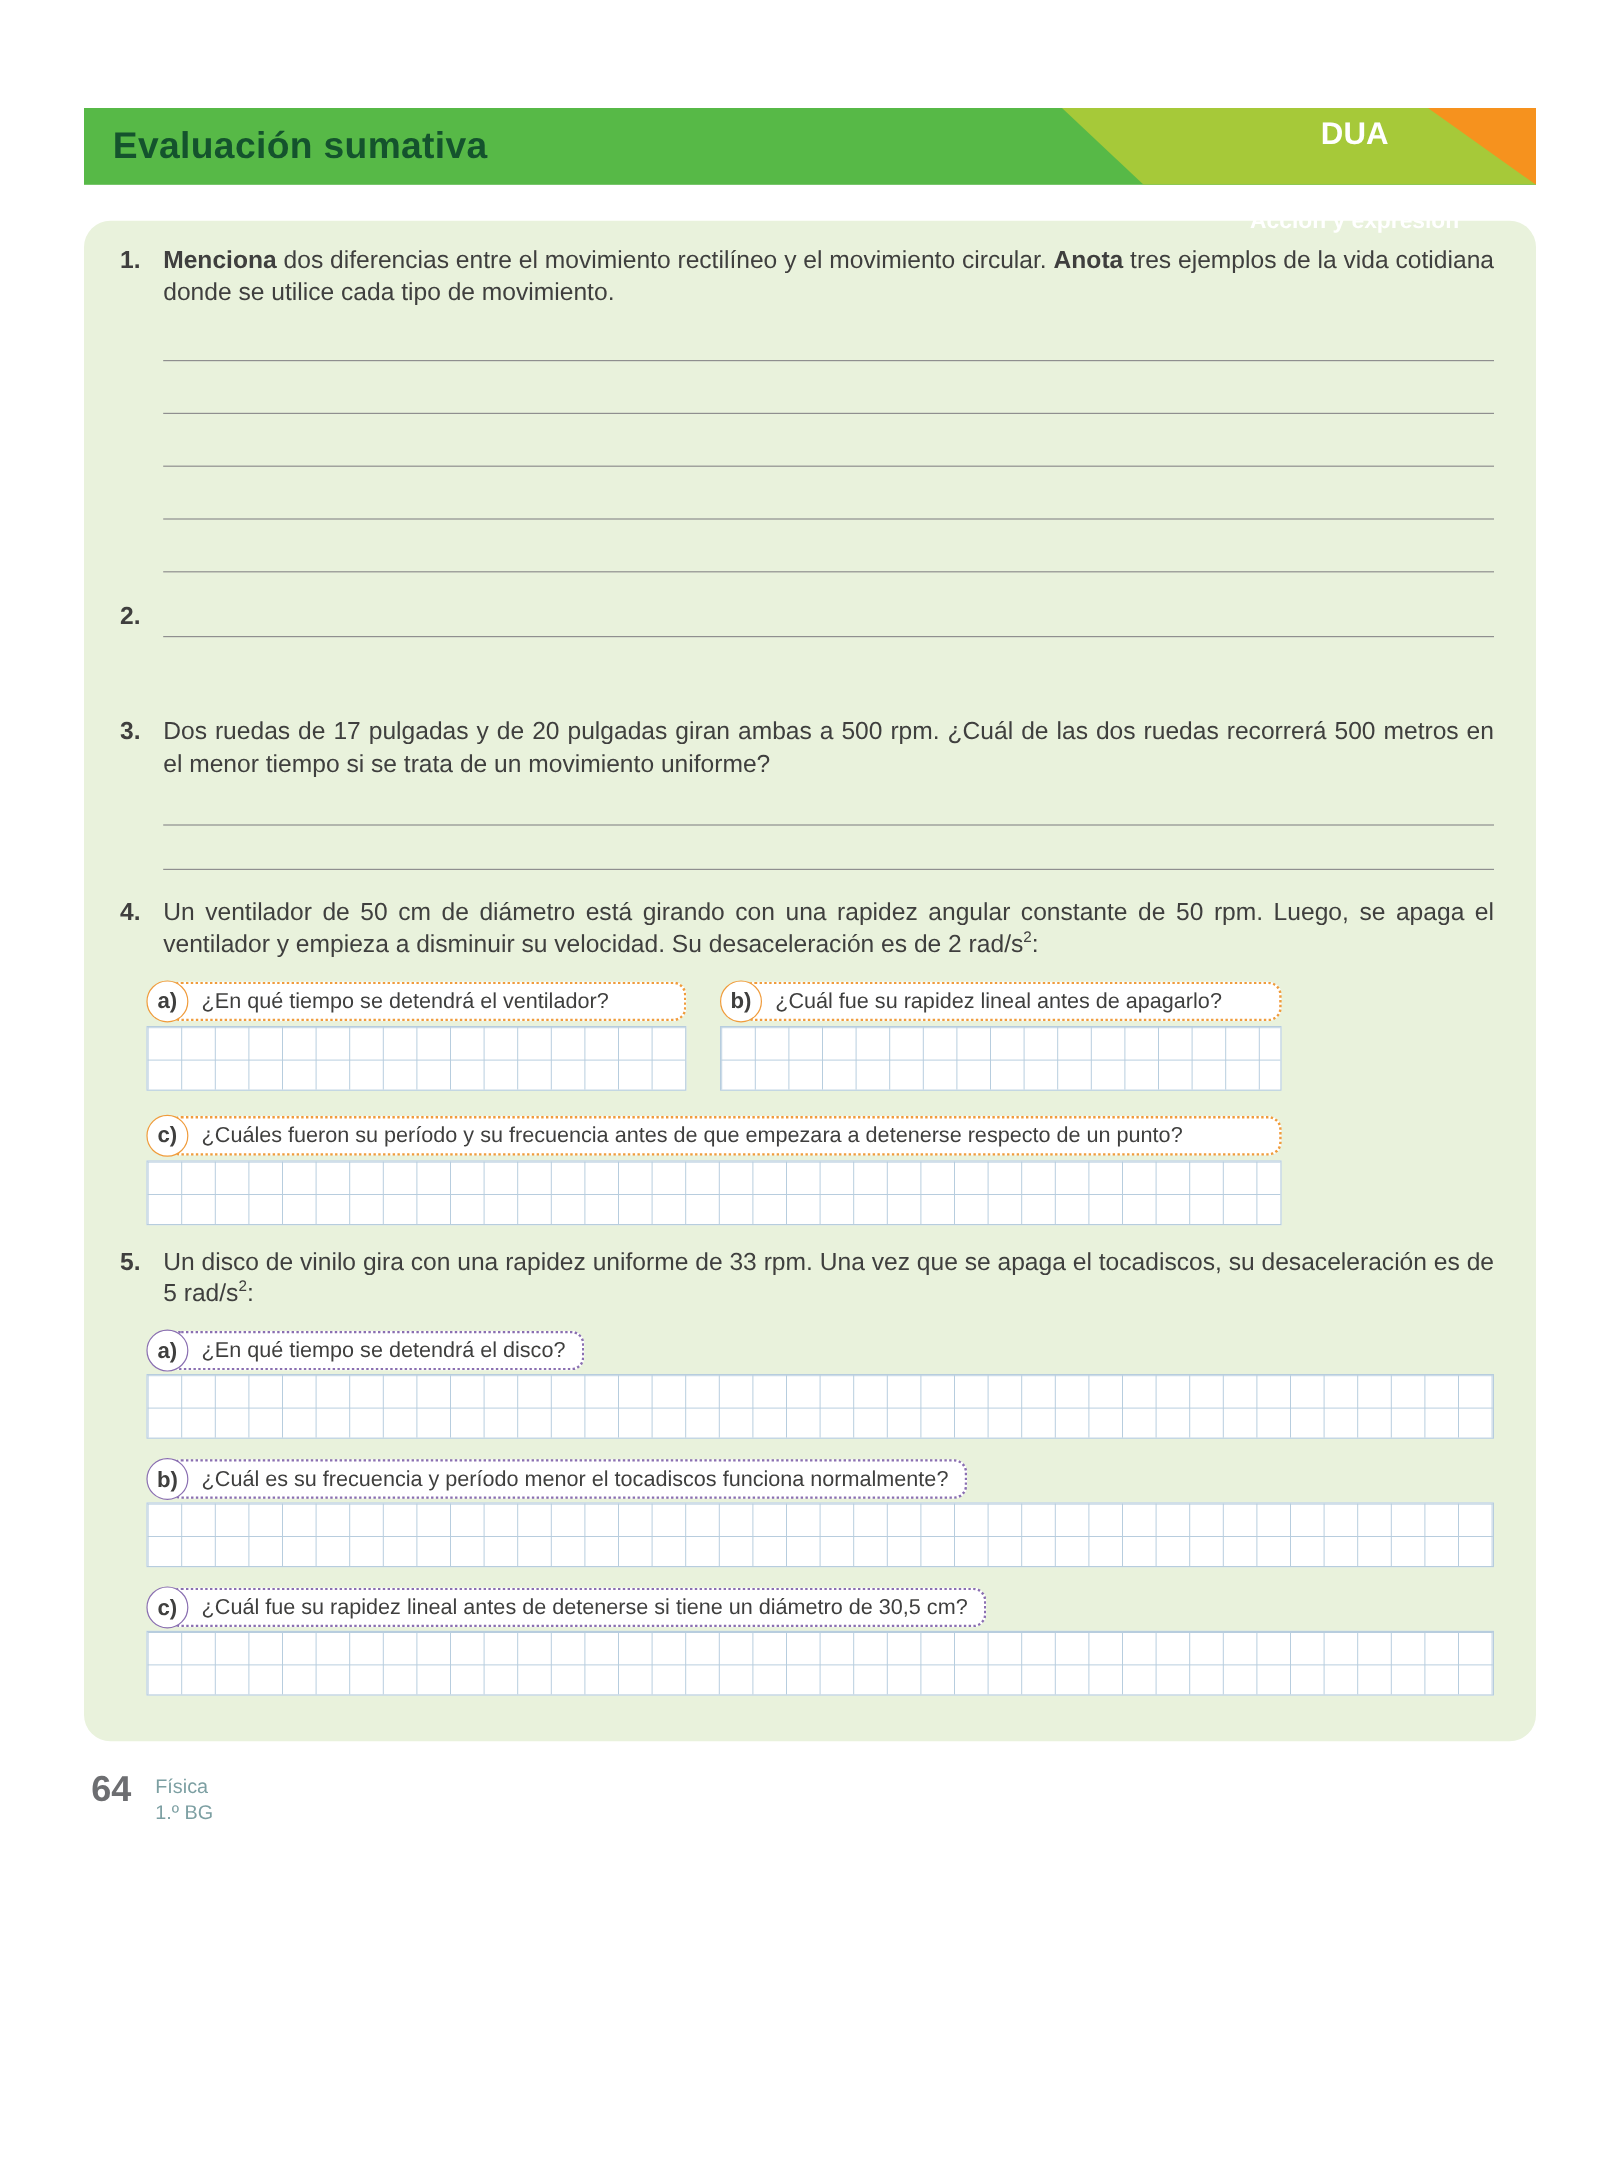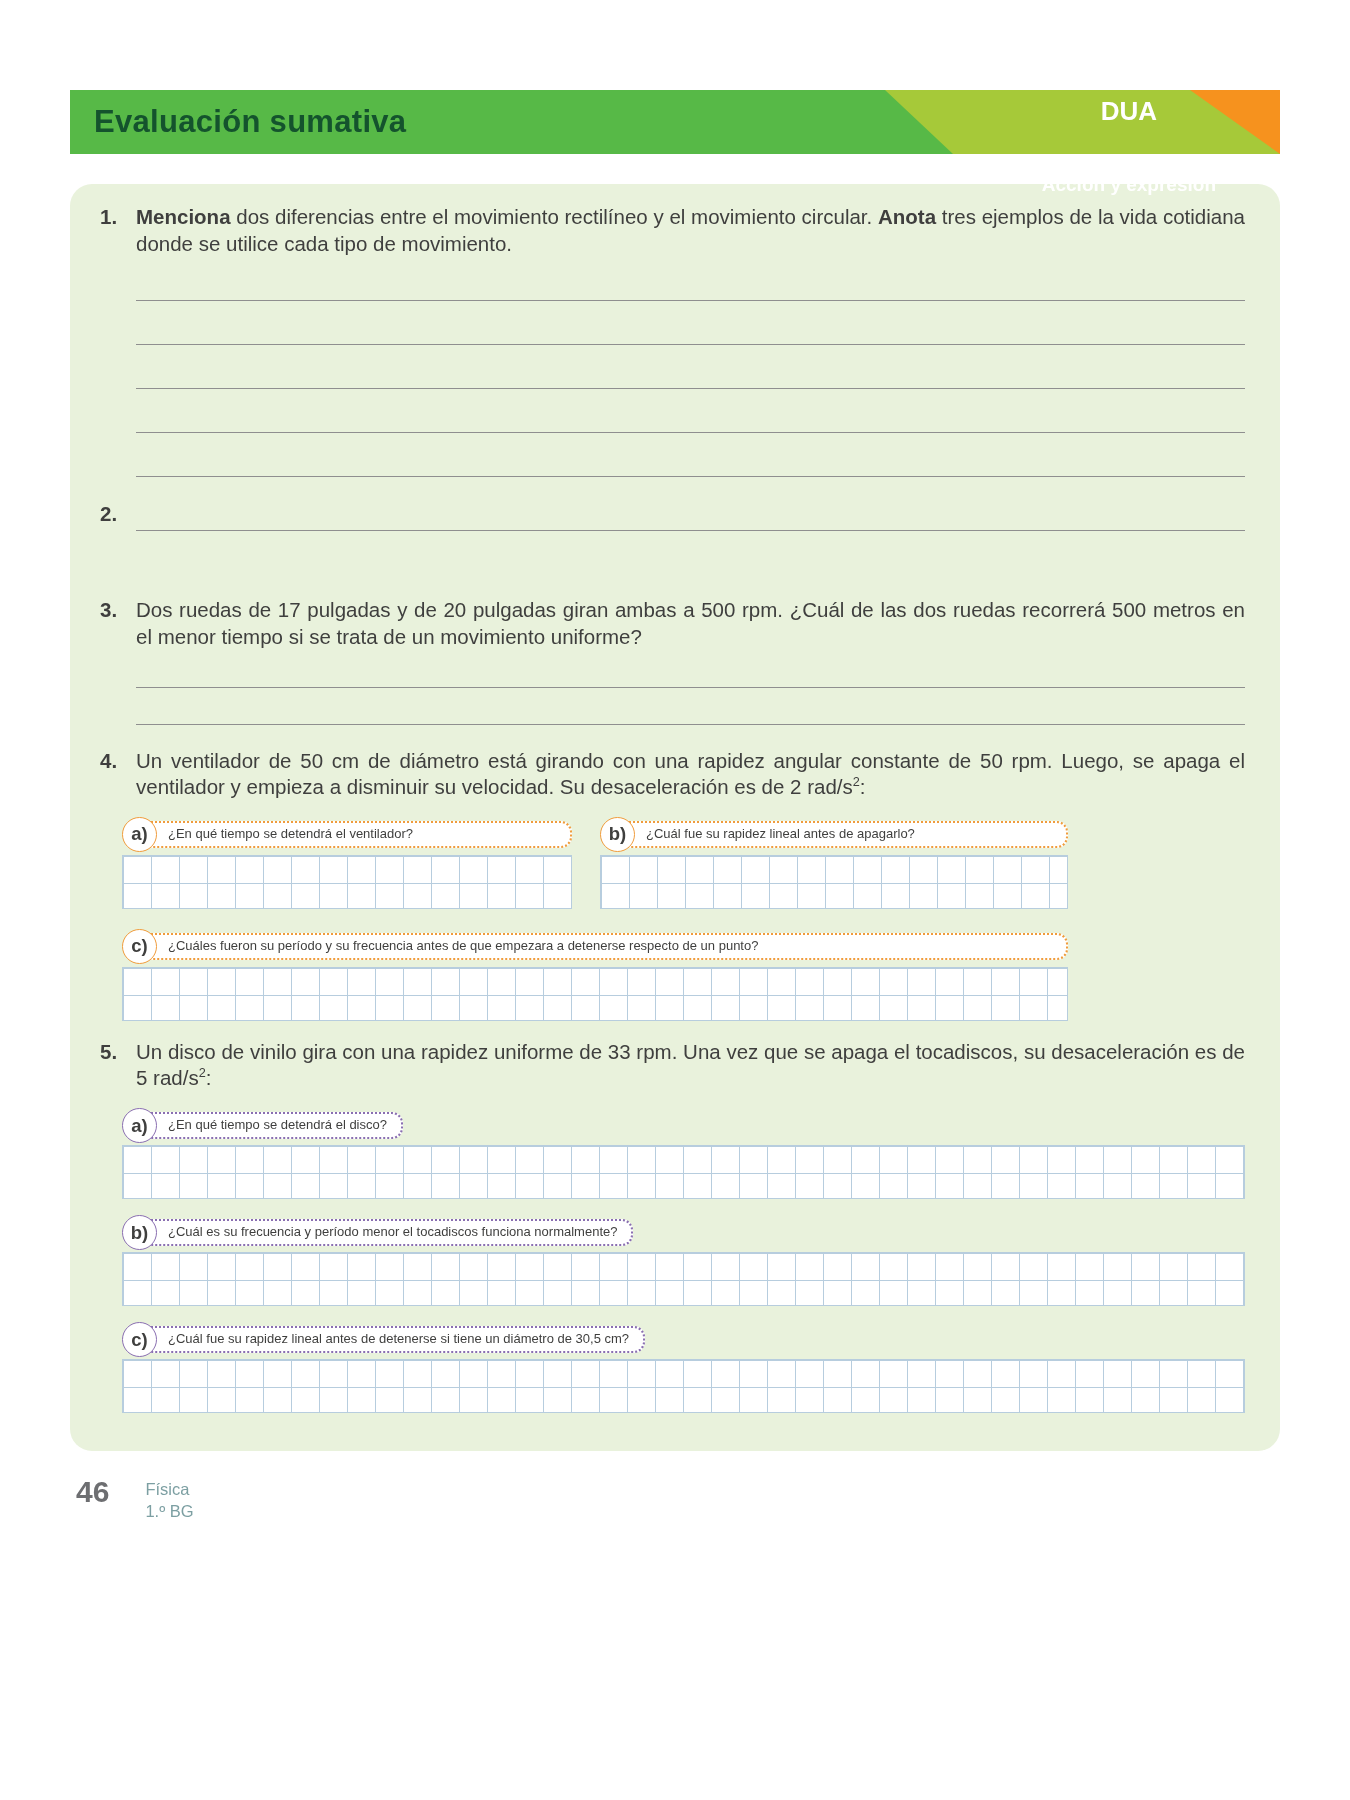--- a/index.html
+++ b/index.html
@@ -75,21 +75,21 @@
 
   .subq-head{display:flex;align-items:center;margin-top:16px;}
   .letter{
     width:35px;height:35px;border-radius:50%;border:1.6px solid var(--accent);
     background:#fff;display:flex;align-items:center;justify-content:center;
     font-weight:700;font-size:18.5px;position:relative;z-index:1;flex:none;
   }
   .prompt{
     margin-left:-17px;padding:3px 14px 4px 26px;
     border:2px dotted var(--accent);border-radius:11px;background:#fff;
-    font-size:13px;line-height:1.25;white-space:nowrap;overflow:hidden;
+    font-size:18px;line-height:1.25;white-space:nowrap;overflow:hidden;
   }
   .prompt.stretch{flex:1;}
 
   .grid{
     margin-top:3px;height:54px;background-color:#fff;
     border:1px solid var(--grid-line);
     background-image:
       linear-gradient(to right,var(--grid-line) 1px,transparent 1px),
       linear-gradient(to bottom,var(--grid-line) 1px,transparent 1px);
     background-size:28px 27px;
@@ -98,21 +98,21 @@
   .cols{display:flex;gap:28px;width:946px;}
   .col-a{width:450px;flex:none;}
   .col-b{flex:1;min-width:0;}
   .subq-c{width:946px;}
   .subq-c .subq-head{margin-top:20px;}
   .grid.full{width:100%;margin-top:2px;}
 
   
   .footer{display:flex;gap:20px;margin-top:26px;padding-left:6px;align-items:flex-start;}
   .page-num{font-size:30px;font-weight:700;color:var(--footer-gray);line-height:1;}
-  .meta{font-size:16.5px;color:var(--footer-teal);line-height:1.3;padding-top:2px;margin-left:16px;}
+  .meta{font-size:16.5px;color:var(--footer-teal);line-height:1.3;padding-top:2px;}
 </style>
 </head>
 <body>
 
 <div class="page">
 
   <header class="header">
     <div class="badge-green"></div>
     <div class="badge-orange"></div>
     <div class="header-title">Evaluación sumativa</div>
@@ -220,20 +220,20 @@
             <div class="grid full"></div>
           </div>
 
         </div>
       </div>
     </div>
 
   </section>
 
   <div class="footer">
-    <div class="page-num">46</div>
+    <div class="page-num">64</div>
     <div class="meta">
       <div>Física</div>
       <div>1.º BG</div>
     </div>
   </div>
 
 </div>
 
 </body></html>

